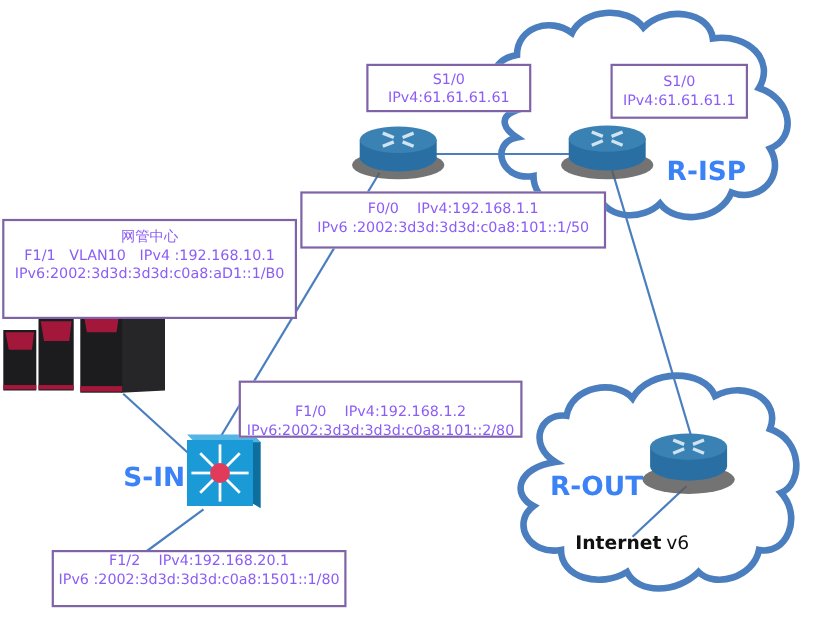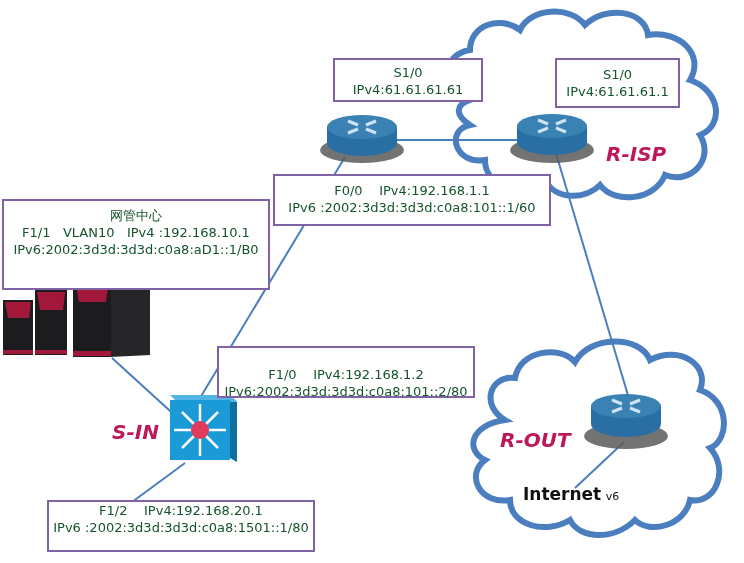--- a/index.html
+++ b/index.html
@@ -1,24 +1,24 @@
 <!DOCTYPE html>
 <html><head>
 <meta charset="utf-8">
 <style>
   html, body { margin:0; padding:0; background:#ffffff; }
   #stage { position:relative; width:744px; height:563px; overflow:hidden; background:#ffffff;
            font-family:"Liberation Sans","DejaVu Sans",sans-serif; }
   svg.layer { position:absolute; left:0; top:0; }
   .box { position:absolute; border:2px solid #7f63a6; background:#ffffff; text-align:center;
-         color:#14532d; font-size:13px; line-height:17px; box-sizing:border-box; padding-top:2px;
+         color:#8b5cf6; font-size:13px; line-height:17px; box-sizing:border-box; padding-top:2px;
          font-family:"DejaVu Sans","Liberation Sans",sans-serif; }
   .box .line { white-space:pre; display:block; }
-  .label-bold { position:absolute; font-weight:bold; color:#be185d; font-size:20px;
-                font-family:"DejaVu Sans","Liberation Sans",sans-serif;font-style:italic; }
+  .label-bold { position:absolute; font-weight:bold; color:#3b82f6; font-size:24px;
+                font-family:"DejaVu Sans","Liberation Sans",sans-serif; }
 </style>
 </head>
 <body>
 
 <div id="stage">
 
   <svg class="layer" width="744" height="563">
 
     <g fill="#ffffff" stroke="#4a7ebf" stroke-width="6" stroke-linecap="round">
       <path d="M470,100 C440,90 440,55 470,50 C470,25 500,15 520,30 C530,8 570,5 585,25 C605,5 645,10 648,35
@@ -115,21 +115,21 @@
     <span class="line">IPv4:61.61.61.61</span>
   </div>
 
   <div class="box" style="left:555px;top:58px;width:125px;height:50px;padding-top:6px;">
     <span class="line">S1/0</span>
     <span class="line">IPv4:61.61.61.1</span>
   </div>
 
   <div class="box" style="left:273px;top:174px;width:278px;height:52px;padding-top:6px;">
     <span class="line">F0/0    IPv4:192.168.1.1</span>
-    <span class="line">IPv6 :2002:3d3d:3d3d:c0a8:101::1/60</span>
+    <span class="line">IPv6 :2002:3d3d:3d3d:c0a8:101::1/50</span>
   </div>
 
   <div class="box" style="left:2px;top:199px;width:268px;height:91px;padding-top:6px;">
     <span class="line">网管中心</span>
     <span class="line">F1/1   VLAN10   IPv4 :192.168.10.1</span>
     <span class="line">IPv6:2002:3d3d:3d3d:c0a8:aD1::1/B0</span>
   </div>
 
   <div class="box" style="left:217px;top:346px;width:258px;height:52px;padding-top:18px;">
     <span class="line">F1/0    IPv4:192.168.1.2</span>
@@ -140,16 +140,16 @@
     <span class="line">F1/2    IPv4:192.168.20.1</span>
     <span class="line">IPv6 :2002:3d3d:3d3d:c0a8:1501::1/80</span>
   </div>
 
   <div class="label-bold" style="left:606px;top:142px;">R-ISP</div>
   <div class="label-bold" style="left:500px;top:428px;text-align:right;">R-OUT</div>
   <div class="label-bold" style="left:112px;top:420px;">S-IN</div>
 
   <div style="position:absolute;left:523px;top:484px;white-space:nowrap;">
     <span style="font-weight:bold;font-size:17px;color:#111;font-family:'DejaVu Sans',sans-serif;text-align:right;">Internet</span>
-    <span style="font-size:11px;color:#111;font-family:'DejaVu Sans',sans-serif;">v6</span>
+    <span style="font-size:17px;color:#111;font-family:'DejaVu Sans',sans-serif;">v6</span>
   </div>
 
 </div>
 
 </body></html>

